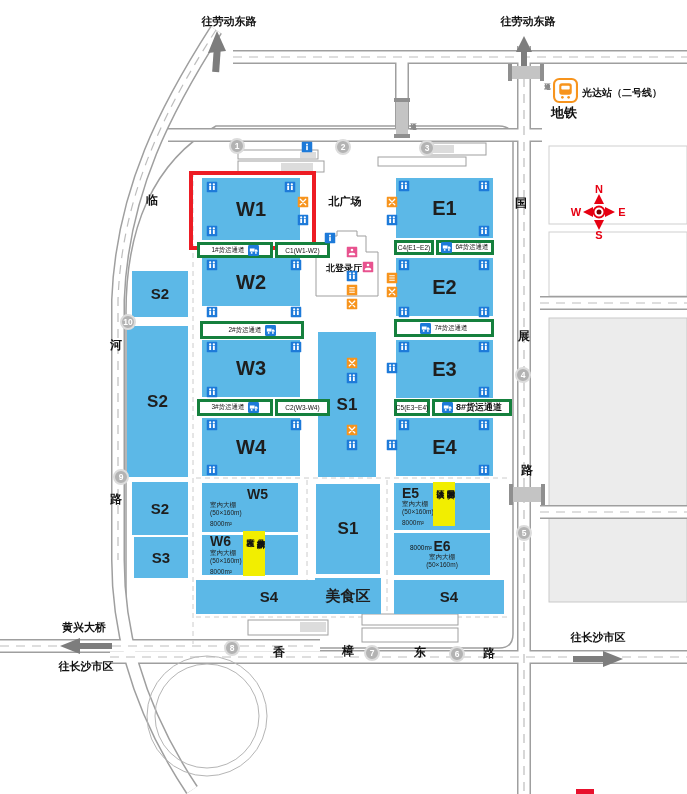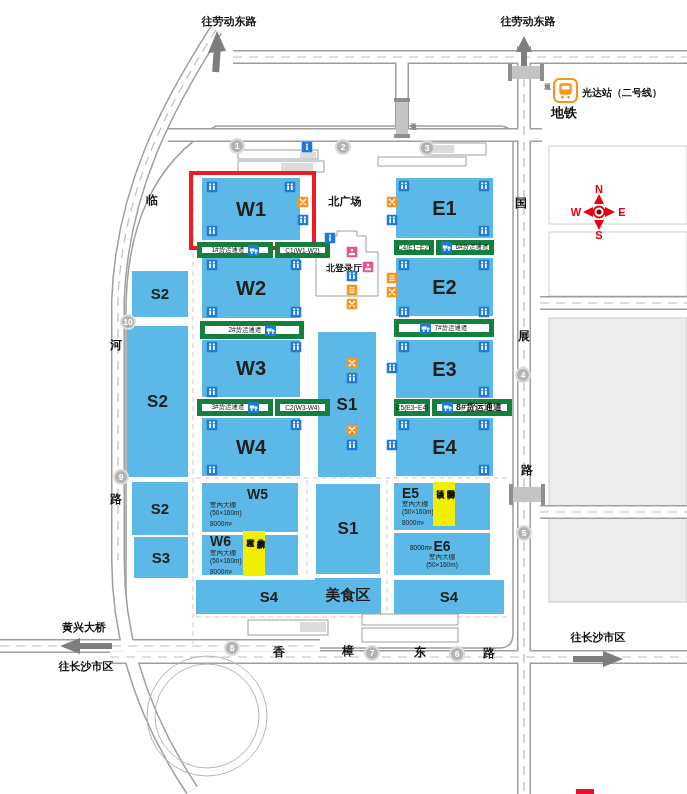--- a/index.html
+++ b/index.html
@@ -5,21 +5,21 @@
   html,body{margin:0;padding:0;background:#fff;}
   #map{position:relative;width:687px;height:794px;background:#fff;overflow:hidden;
        font-family:"Liberation Sans","DejaVu Sans",sans-serif;}
   #roadlayer{position:absolute;left:0;top:0;}
   .hall{position:absolute;background:#5cb8e7;display:flex;flex-direction:column;
         align-items:center;justify-content:center;box-sizing:border-box;}
   .hall.left{align-items:flex-start;padding-left:8px;}
   .hlab{font-weight:bold;color:#1e1e1e;line-height:1.05;}
   .hsub{font-size:6.5px;line-height:8px;color:#1e1e1e;}
   .hsub.gap{margin-top:3px;}
-  .strip{position:absolute;background:#fff;border:5px solid #15803d;display:flex;
+  .strip{position:absolute;background:#fff;border:3px solid #15803d;display:flex;
          align-items:center;justify-content:center;gap:3px;font-size:6.5px;color:#111;
          box-sizing:border-box;white-space:nowrap;}
   .strip .big{font-size:9px;font-weight:bold;}
   .sicon,.sicon svg{width:11px;height:11px;display:block;}
   .gate{position:absolute;width:16px;height:16px;border-radius:50%;background:#b3b3b3;
         border:2px solid #dcdcdc;color:#fff;font-size:8.5px;font-weight:bold;display:flex;
         align-items:center;justify-content:center;transform:translate(-50%,-50%);box-sizing:border-box;}
   .roadchar{position:absolute;transform:translate(-50%,-50%);font-size:12px;font-weight:bold;color:#111;}
   .flabel{position:absolute;transform:translate(-50%,-50%);font-weight:bold;color:#111;white-space:nowrap;}
   .zone{position:absolute;background:#f2ee00;color:#111;font-weight:bold;font-size:8px;line-height:10.5px;
@@ -175,21 +175,21 @@
     <div id="ccenter">
         <div id="cdot"></div>
       </div>
   </div>
 
   <div id="redmark"></div>
 
 <div class="hall" style="left: 202px; top: 178px; width: 98px; height: 62px;">
       <div class="hlab" style="font-size: 20px;">W1</div>
     </div>
-    <div class="hall" style="left: 202px; top: 258px; width: 98px; height: 60px;">
+    <div class="hall" style="left: 202px; top: 258px; width: 98px; height: 48px;">
       <div class="hlab" style="font-size: 20px;">W2</div>
     </div>
     <div class="hall" style="left: 202px; top: 340px; width: 98px; height: 57px;">
       <div class="hlab" style="font-size: 20px;">W3</div>
     </div>
     <div class="hall" style="left: 202px; top: 418px; width: 98px; height: 58px;">
       <div class="hlab" style="font-size: 20px;">W4</div>
     </div>
     <div class="hall" style="left: 396px; top: 178px; width: 97px; height: 60px;">
       <div class="hlab" style="font-size: 20px;">E1</div>
@@ -221,21 +221,21 @@
     <div class="hall" style="left: 134px; top: 537px; width: 54px; height: 41px;">
       <div class="hlab" style="font-size: 15px;">S3</div>
     </div>
     <div class="hall" style="left: 196px; top: 580px; width: 146px; height: 34px;">
       <div class="hlab" style="font-size: 15px;">S4</div>
     </div>
     <div class="hall" style="left: 394px; top: 580px; width: 110px; height: 34px;">
       <div class="hlab" style="font-size: 15px;">S4</div>
     </div>
     <div class="hall" style="left: 315px; top: 578px; width: 66px; height: 36px;">
-      <div class="hlab" style="font-size: 15px; font-family: Liberation Serif, serif;">美食区</div>
+      <div class="hlab" style="font-size: 15px;">美食区</div>
     </div>
     <div class="hall left" style="left: 202px; top: 483px; width: 96px; height: 49px;">
       <div class="hlab" style="font-size: 14px; margin-left: 37px;">W5</div>
       <div class="hsub">室内大棚</div>
       <div class="hsub">(50×160m)</div>
       <div class="hsub gap">8000m²</div>
     </div>
     <div class="hall left" style="left: 202px; top: 535px; width: 96px; height: 40px;">
       <div class="hlab" style="font-size: 14px;">W6</div>
       <div class="hsub">室内大棚</div>

